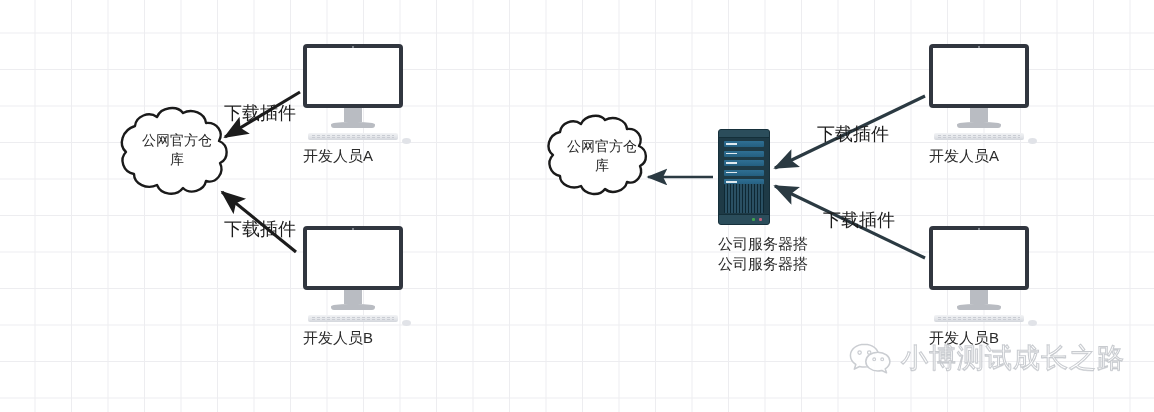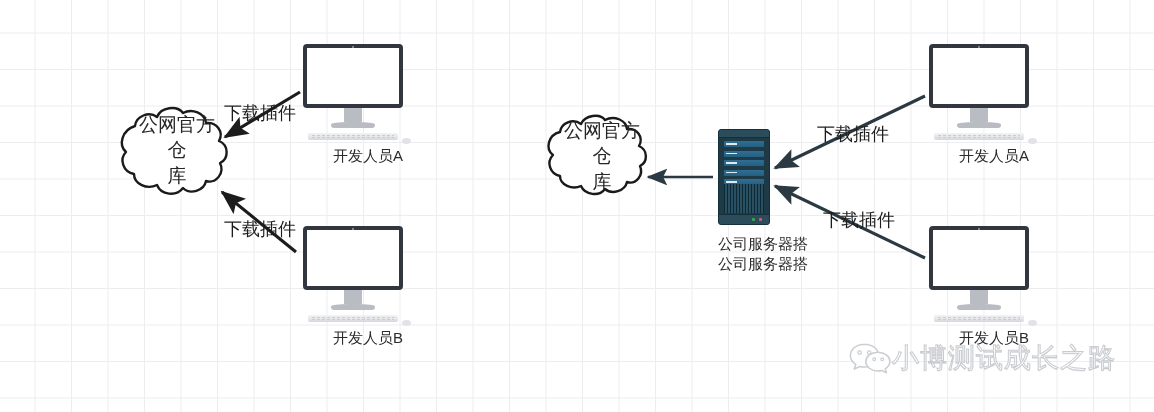--- a/index.html
+++ b/index.html
@@ -59,21 +59,21 @@
   }
   .mon-kb:after{
     content:"";position:absolute;left:4px;right:4px;top:3.5px;height:1px;
     background:repeating-linear-gradient(to right,#c9ccd3 0 3px,transparent 3px 5px);
   }
   .mon-mouse{
     position:absolute;right:-13px;top:5px;width:9px;height:6px;
     background:#e1e3e8;border-radius:50%;
   }
   .node-label{
-    text-align:right;font-size:15px;color:#2b2b2b;
+    text-align:left;font-size:15px;color:#2b2b2b;
     margin-top:7px;white-space:nowrap;
   }
 
   
   .server{position:absolute;width:32px;}
   .srv-body{
     width:52px;height:96px;background:#1e3a46;
     border:1px solid #16303b;border-radius:3px;position:relative;
     box-sizing:border-box;overflow:hidden;
   }
@@ -102,33 +102,33 @@
   }
   .srv-led{position:absolute;bottom:3px;width:3px;height:3px;border-radius:1px;}
   .srv-led.green{right:14px;background:#3fa34d;}
   .srv-led.pink{right:7px;background:#c0607a;}
 
   
   .cloud{position:absolute;}
   .cloud-text{
     position:absolute;left:0;top:0;width:100%;height:100%;
     display:flex;align-items:center;justify-content:center;
-    text-align:center;font-size:19px;color:#262626;line-height:1.35;
+    text-align:center;font-size:14px;color:#262626;line-height:1.35;
     pointer-events:none;
   }
   .cloud-text span{display:block;width:78px;}
 
   
   .edge-label{
     position:absolute;font-size:18px;color:#1c1c1c;white-space:nowrap;
   }
 
   
   .watermark{
-    position:absolute;display:flex;align-items:center;
+    position:absolute;display:flex;align-items:center;gap:9px;
     opacity:.92;
   }
   .wm-text{
     font-size:27px;color:#ffffff;white-space:nowrap;
     -webkit-text-stroke:1px #c4c7cc;
     text-shadow:0 1px 0 rgba(190,193,199,.55);
     letter-spacing:1px;
   }
 </style>
 </head>

